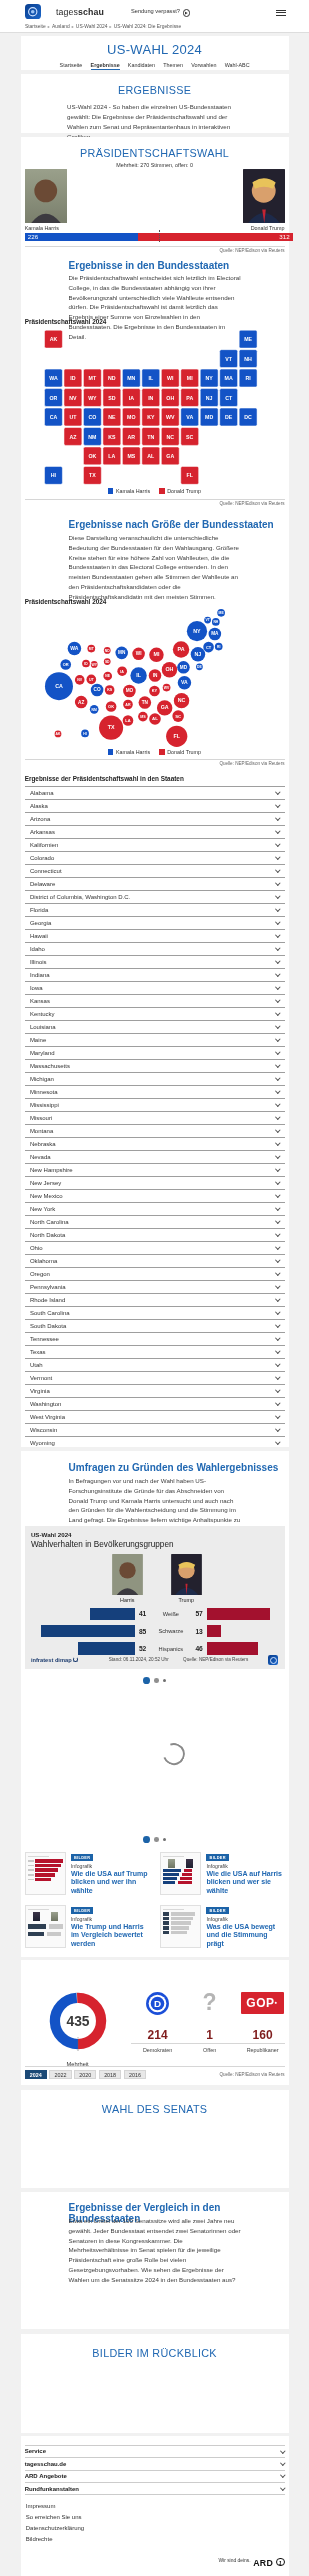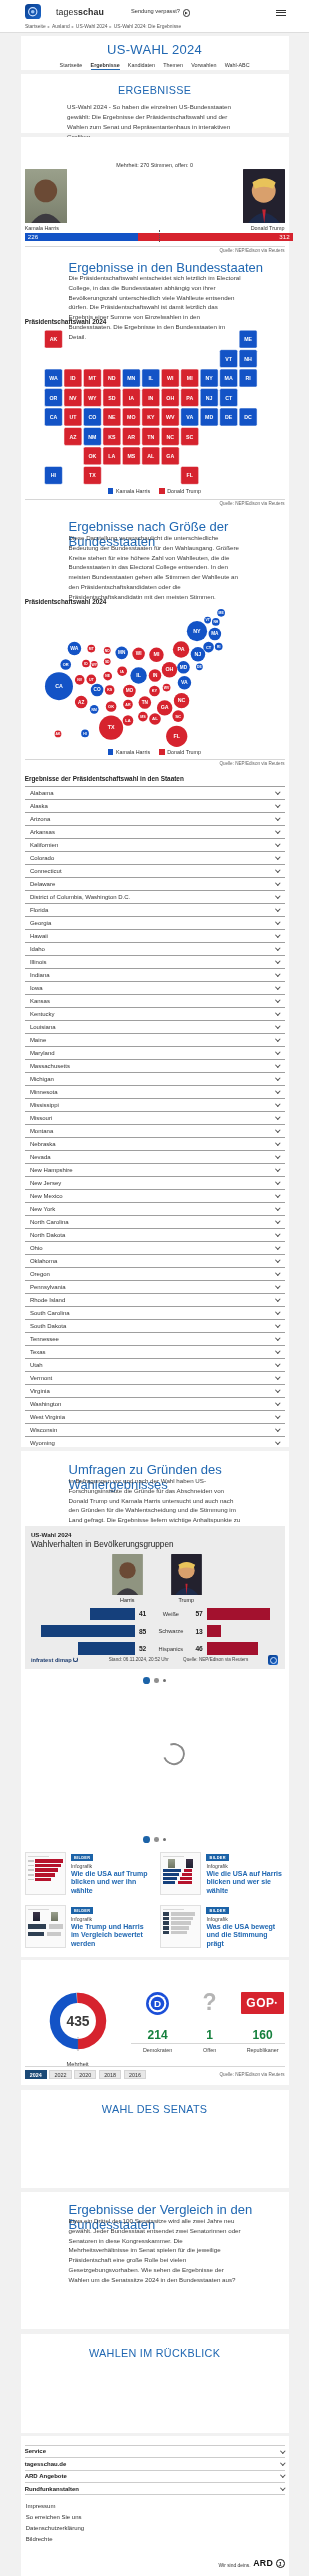--- a/index.html
+++ b/index.html
@@ -19,21 +19,21 @@
   .burger div { height:1px; background:#333; margin:1.5px 0; }
   .crumbs { position:absolute; left:25px; top:24px; font-size:4.9px; color:#555; }
   .crumbs .sep { color:#888; margin:0 2.1px; font-size:4.1px; }
 
   .bigtitle { text-align:center; color:#2168b2; font-size:13px; letter-spacing:0.3px; font-weight:400; }
   .tabbar { display:flex; justify-content:center; gap:8.2px; font-size:5.4px; color:#333; }
   .tabbar .tab { padding-bottom:1.5px; cursor:pointer; }
   .tabbar .tab.active { font-weight:700; border-bottom:1px solid #2168b2; }
 
   .sec-h { text-align:center; color:#2168b2; font-size:10.8px; font-weight:400; letter-spacing:0.3px; }
-  .sub-h { color:#2168b2; font-size:13px; font-weight:400; }
+  .sub-h { color:#2168b2; font-size:10px; font-weight:700; }
   .para { font-size:6.2px; line-height:1.58; color:#3c3c3c; }
   .kicker { font-size:6.4px; font-weight:700; color:#1d1d1d; }
   .quelle { font-size:4.6px; color:#666; }
   .divline { border-top:0.5px solid #d6d6d6; }
 
   .photo { border-radius:0.5px; overflow:hidden; }
   .photo svg { display:block; }
   .cand-name { font-size:5.4px; color:#333; }
 
   .ev-bar { display:flex; height:8.2px; position:relative; }
@@ -70,29 +70,29 @@
   .badge { display:inline-block; background:#1c63a8; color:#fff; font-size:3.9px; font-weight:700; letter-spacing:0.3px; padding:1px 3.1px; }
   .t-kick { font-size:5.2px; color:#444; margin:1.5px 0 1px; }
   .t-title { font-size:7px; line-height:1.25; color:#2168b2; font-weight:600; }
   .mini-row { display:flex; align-items:center; gap:1px; margin:1px 0; }
   .mini-lab { width:6.2px; height:1.5px; background:#c9c9c9; flex:none; }
   .mini-photo { width:7.2px; height:8.8px; background:linear-gradient(#9aa08e,#6e7462); display:inline-block; }
   .mini-photo.t { background:linear-gradient(#3b3347,#1d2030); }
 
   .yeartab { display:inline-block; height:9.3px; line-height:9.3px; padding:0 4.1px; font-size:5.4px; background:#e8e8e8; color:#333; border:0.5px solid #d5d5d5; margin-right:2.6px; cursor:pointer; }
   .yeartab.active { background:#1c4a77; color:#fff; border-color:#1c4a77; font-weight:700; }
-  .bignum { font-size:12px; font-weight:700; color:#15803d; text-align:center; }
+  .bignum { font-size:12px; font-weight:700; color:#7f1d1d; text-align:center; }
   .partylab { font-size:5.4px; color:#444; text-align:center; }
   .qmark { font-size:23px; font-weight:700; color:#b5b5b5; text-align:center; line-height:24px; }
   .gop { width:43px; height:21.6px; background:#d6232e; border-radius:1px; color:#fff; font-weight:700; font-size:12px; text-align:center; line-height:21.6px; letter-spacing:0.5px; }
   .gop i { font-style:normal; font-size:4.6px; vertical-align:3.1px; }
 
   .f-row { height:12.4px; border-bottom:0.5px solid #ccc; display:flex; align-items:center; justify-content:space-between; font-size:6px; font-weight:600; color:#222; cursor:pointer; }
   .f-link { font-size:6px; color:#333; height:10.8px; display:flex; align-items:center; cursor:pointer; }
-  .ard-brand { position:absolute; right:4.1px; bottom:13.4px; font-size:4.9px; color:#333; display:flex; align-items:flex-end; gap:2.6px; }
+  .ard-brand { position:absolute; right:4.1px; bottom:13.4px; font-size:4.9px; color:#333; display:flex; align-items:flex-start; gap:2.6px; }
   .ard-brand b { font-size:8.8px; letter-spacing:0.3px; color:#111; }
   .ard-one { width:8.8px; height:8.8px; border:1px solid #111; border-radius:50%; font-size:5.7px; font-weight:700; font-style:italic; text-align:center; line-height:8.2px; color:#111; }
 </style>
 </head>
 <body>
 
 <div id="header">
   <div class="logo-sq">
     <svg width="15.5" height="15.5" viewBox="0 0 30 30">
         <circle cx="15" cy="15" r="8" fill="none" stroke="#cfe3ff" stroke-width="2.2"></circle>
@@ -120,20 +120,21 @@
       <div class="tab">Wahl-ABC</div>
     </div>
 </div>
 
 <div class="card" style="top:74px;height:59px;">
   <div class="sec-h" style="padding-top:10.3px;">ERGEBNISSE</div>
   <div class="para" style="margin:6.2px auto 0;width:175px;">US-Wahl 2024 - So haben die einzelnen US-Bundesstaaten gewählt: Die Ergebnisse der Präsidentschaftswahl und der Wahlen zum Senat und Repräsentantenhaus in interaktiven Grafiken.</div>
 </div>
 
 <div class="card" style="top:137px;height:1310px;">
+  <div class="abs sec-h" style="top:10.3px;left:0;right:0;">PRÄSIDENTSCHAFTSWAHL</div>
   <div class="abs" style="top:25px;left:0;right:0;text-align:center;font-size:5.4px;color:#333;">Mehrheit: 270 Stimmen, offen: 0</div>
 
   <div class="abs photo" style="top:32px;left:4.1px;">
     <svg width="42" height="54" viewBox="0 0 81 104">
         <rect width="81" height="104" fill="#a8ab97"></rect>
         <rect width="81" height="104" fill="url(#g1)"></rect>
         <defs>
           <linearGradient id="g1" x1="0" y1="0" x2="0" y2="1">
             <stop offset="0" stop-color="#9aa08b"></stop>
             <stop offset="1" stop-color="#7a7f6c"></stop>
@@ -819,21 +820,21 @@
 <div class="card" style="top:2090px;height:98px;">
   <div class="sec-h" style="padding-top:13.4px;">WAHL DES SENATS</div>
 </div>
 
 <div class="card" style="top:2192px;height:137px;">
   <div class="abs sub-h" style="top:10.3px;left:48px;">Ergebnisse der Vergleich in den Bundesstaaten</div>
   <div class="abs para" style="top:24px;left:48px;width:172px;">Etwa ein Drittel der 100 Senatssitze wird alle zwei Jahre neu gewählt. Jeder Bundesstaat entsendet zwei Senatorinnen oder Senatoren in diese Kongresskammer. Die Mehrheitsverhältnisse im Senat spielen für die jeweilige Präsidentschaft eine große Rolle bei vielen Gesetzgebungsvorhaben. Wie sehen die Ergebnisse der Wahlen um die Senatssitze 2024 in den Bundesstaaten aus?</div>
 </div>
 
 <div class="card" style="top:2334px;height:99px;">
-  <div class="sec-h" style="padding-top:13.4px;">WAHLEN IM RÜCKBLICK</div>
+  <div class="sec-h" style="padding-top:13.4px;">BILDER IM RÜCKBLICK</div>
 </div>
 
 <div class="card" style="top:2436px;height:145px;">
   <div class="abs" style="top:9.3px;left:4.1px;right:4.1px;border-top:0.5px solid #ccc;"></div>
   <div class="abs" style="top:9.8px;left:4.1px;right:4.1px;" id="footacc">
       <div class="f-row">
         <span>Service</span>
         <div class="chev"></div>
       </div>
       <div class="f-row">

